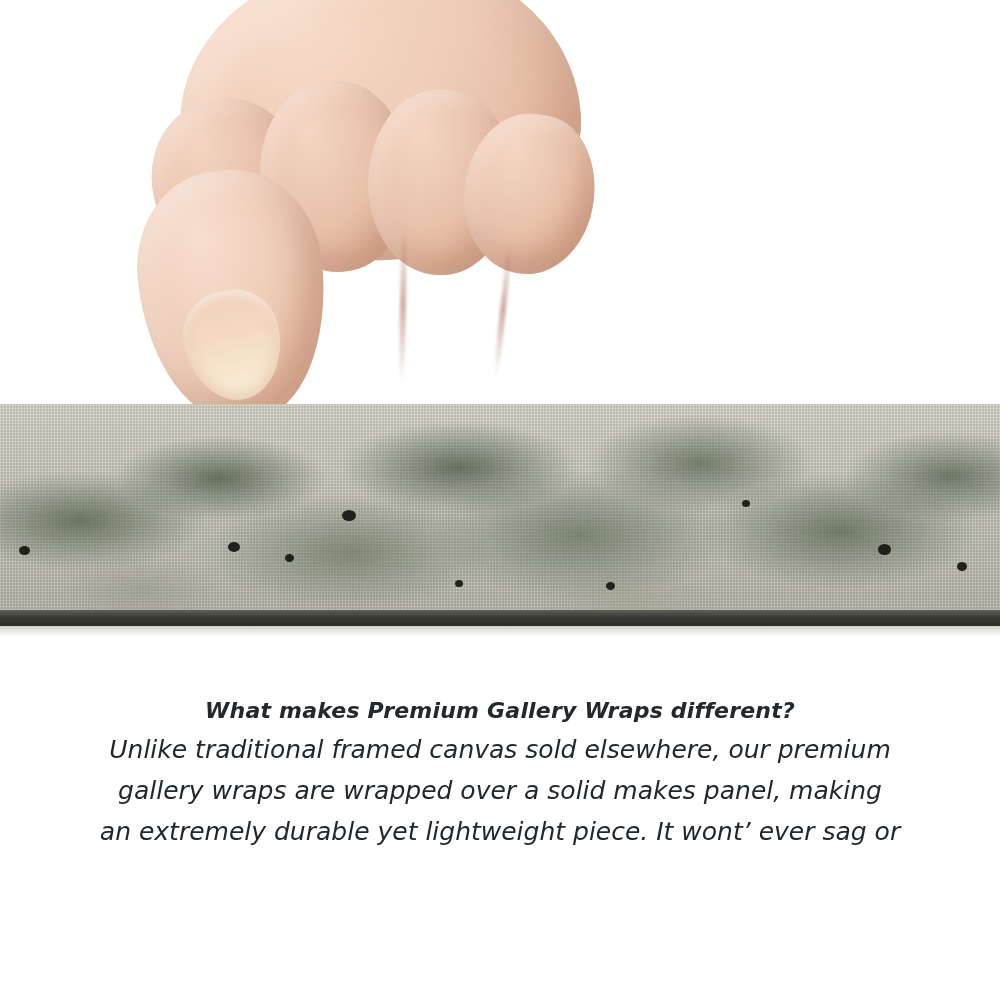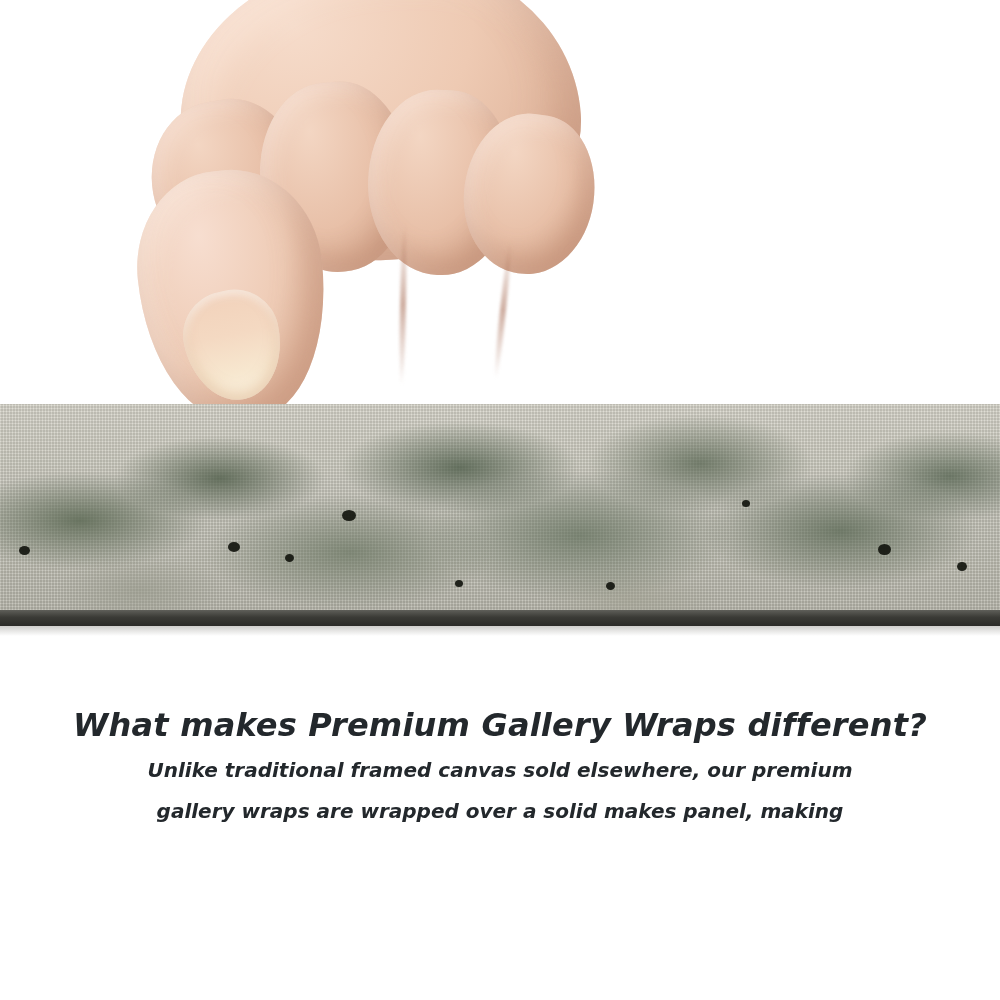--- a/index.html
+++ b/index.html
@@ -166,30 +166,30 @@
     position: absolute;
     left: 0;
     top: 690px;
     width: 1000px;
     text-align: center;
     color: #23282c;
     font-family: "DejaVu Sans", sans-serif;
     font-style: italic;
   }
   .caption h2 {
-    margin: 16px 0 6px 0;
-    font-size: 32px;
+    margin: 8px 0 6px 0;
+    font-size: 22px;
     font-weight: 600;
     letter-spacing: 0.2px;
   }
   .caption p {
     margin: 0;
-    font-size: 20px;
+    font-size: 25px;
     line-height: 41px;
-    font-weight: 700;
+    font-weight: 400;
   }
   .caption .line {
     display: block;
   }
 </style>
 </head>
 <body>
 
 <div class="page">
 
@@ -226,16 +226,17 @@
       <div class="canvasEdge"></div>
       <div class="canvasShadow"></div>
     </div>
   </div>
 
   <div class="caption">
     <h2>What makes Premium Gallery Wraps different?</h2>
     <p>
       <span class="line">Unlike traditional framed canvas sold elsewhere, our premium</span>
       <span class="line">gallery wraps are wrapped over a solid makes panel, making</span>
+      <span class="line">an extremely durable yet lightweight piece. It wont’ ever sag or</span>
     </p>
   </div>
 
 </div>
 
 </body></html>

